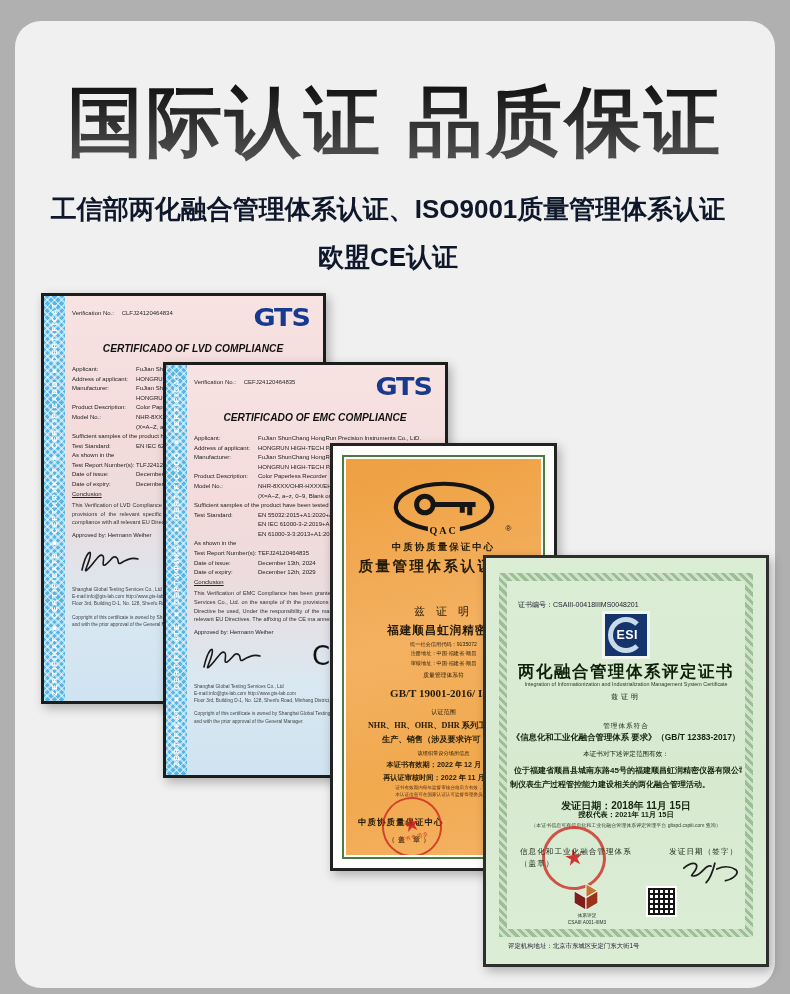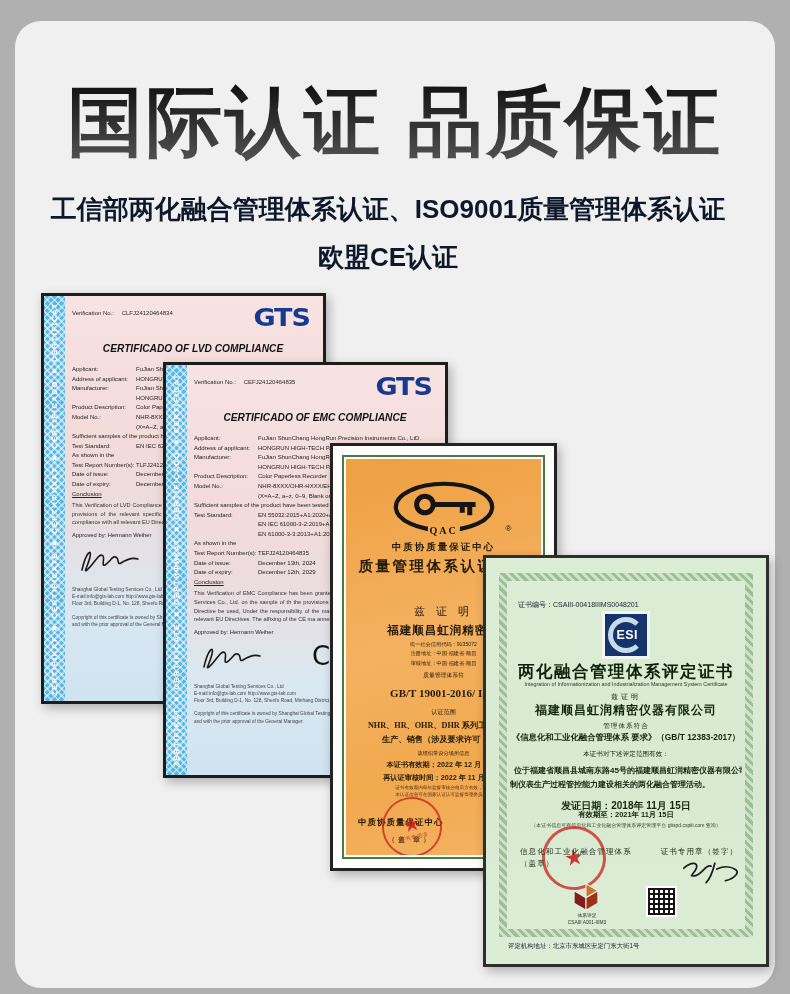--- a/index.html
+++ b/index.html
@@ -358,37 +358,36 @@
     <div class="guilloche"></div>
     <div class="csei-body">
       <div class="csei-no">证书编号：CSAIII-00418IIIMS0048201</div>
       <div class="cesi-logo">
         <div class="cesi-c"></div>
         <span class="cesi-txt">ESI</span>
       </div>
       <div class="csei-title">两化融合管理体系评定证书</div>
       <div class="csei-sub">Integration of Informationization and Industrialization Management System Certificate</div>
       <div class="csei-prove">兹证明</div>
-      <div class="csei-company">福建顺昌虹润精密仪器有限公司</div>
       <div class="csei-sys">管理体系符合</div>
       <div class="csei-std">《信息化和工业化融合管理体系 要求》（GB/T 12383-2017）</div>
       <div class="csei-scope-intro">本证书对下述评定范围有效：</div>
       <div class="csei-scope1">位于福建省顺昌县城南东路45号的福建顺昌虹润精密仪器有限公司，与显示控</div>
       <div class="csei-scope2">制仪表生产过程管控能力建设相关的两化融合管理活动。</div>
       <div class="csei-issue">发证日期：2018年 11月 15日</div>
-      <div class="csei-valid">有效期至：2021年 11月 15日</div>
+      <div class="csei-valid">授权代表：2021年 11月 15日</div>
       <div class="csei-note">（本证书信息可在信息化和工业化融合管理体系评定管理平台 gltspd.cspiii.com 查询）</div>
       <div class="stamp csei-stamp">
         <span class="star" style="font-size:22px;">★</span>
       </div>
       <div class="csei-issuer">
         <div>信息化和工业化融合管理体系</div>
         <div>（盖章）</div>
       </div>
-      <div class="csei-rep">证书专用章（签字）</div>
+      <div class="csei-rep">发证日期（签字）</div>
       <svg class="csei-sig" width="64" height="30" viewBox="0 0 66 30">
         <path d="M6 12 C14 5,21 6,19 12 C17 18,10 21,17 20 C25 19,28 8,34 10 M38 7 C36 15,34 22,29 27 M40 13 C47 10,55 10,60 14 C63 17,58 23,49 25" fill="none" stroke="#1c1c1c" stroke-width="1.8" stroke-linecap="round"></path>
       </svg>
       <svg class="csei-cube" width="28" height="30" viewBox="0 0 40 42">
         <polygon points="20,2 37,12 20,22" fill="#c8742a" stroke="#e9f1e5" stroke-width="1.5"></polygon>
         <polygon points="3,12 20,22 20,40 3,30" fill="#7e1f1c" stroke="#e9f1e5" stroke-width="1.5"></polygon>
         <polygon points="37,12 37,30 20,40 20,22" fill="#9c3318" stroke="#e9f1e5" stroke-width="1.5"></polygon>
       </svg>
       <div class="csei-badge">
         <div>体系评定</div>

